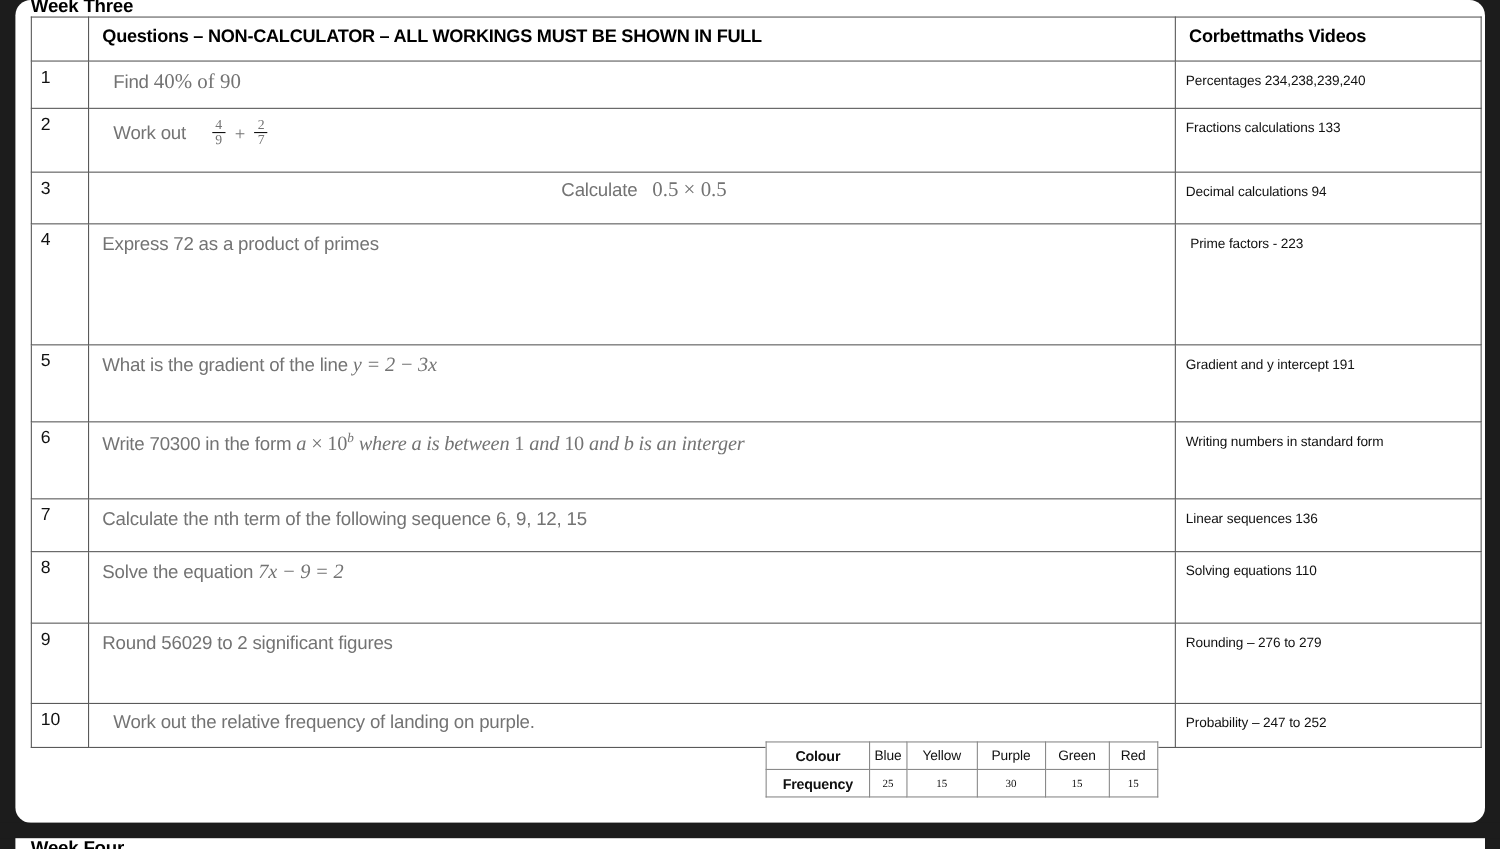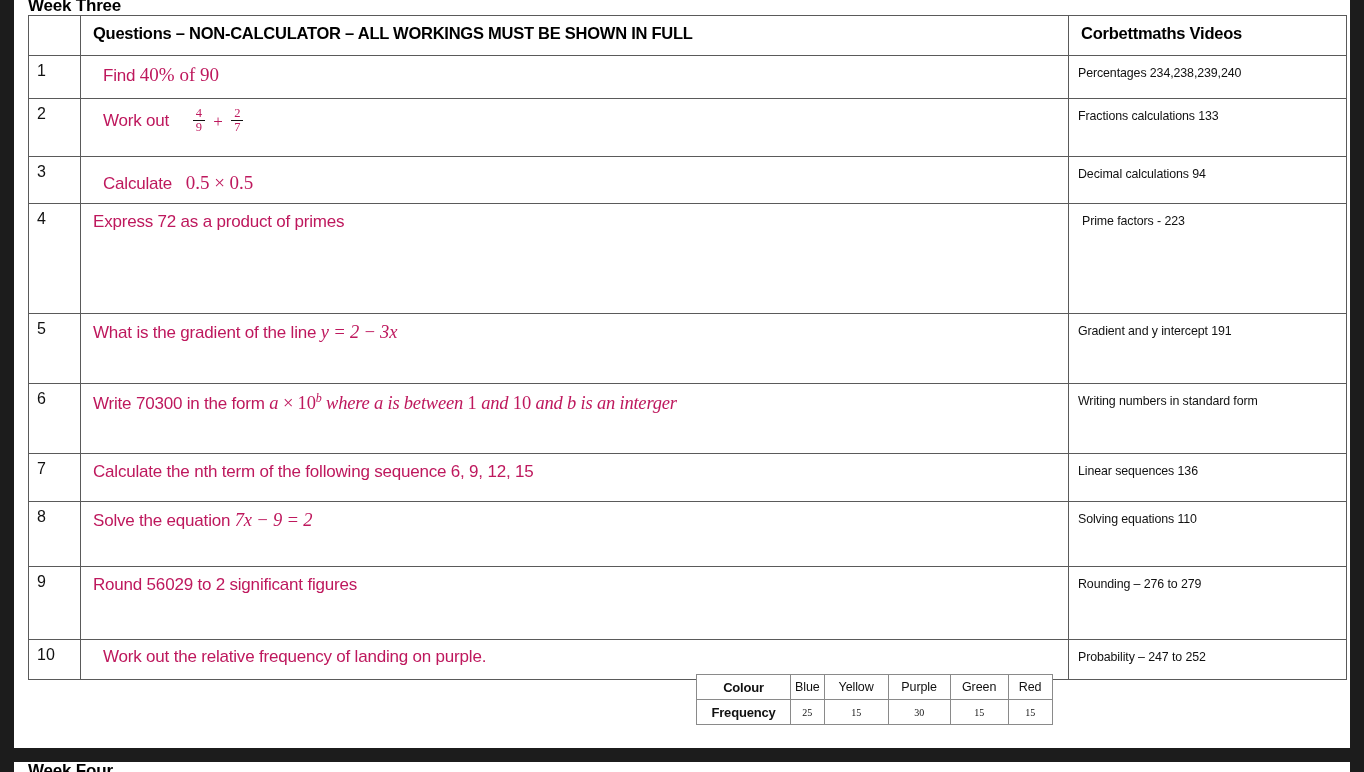--- a/index.html
+++ b/index.html
@@ -21,21 +21,21 @@
   }
 
   
   .page {
     position: absolute;
     left: 14px;
     top: 0;
     width: 1336px;
     background: #ffffff;
   }
-  #page-one { height: 748px; }
+  #page-one { height: 748px; border-radius: 14px; }
 
   #page-gap {
     position: absolute;
     left: 0;
     top: 748px;
     width: 1364px;
     height: 14px;
     background: #1c1c1c;
   }
 
@@ -92,21 +92,21 @@
 
   .num-cell {
     padding: 6px 0 0 8px;
     font-size: 16px;
     color: #111;
     font-weight: normal;
   }
   .q-cell {
     padding: 7px 0 0 12px;
     font-size: 17px;
-    color: #be185d;
+    color: #737373;
     line-height: 1.25;
     letter-spacing: -0.2px;
   }
   .v-cell {
     padding: 9px 0 0 9px;
     font-size: 12.4px;
     color: #111;
     line-height: 1.3;
     letter-spacing: -0.1px;
   }
@@ -163,21 +163,21 @@
   .r3 td { height: 47px; }
   .r4 td { height: 110px; }
   .r5 td { height: 70px; }
   .r6 td { height: 70px; }
   .r7 td { height: 48px; }
   .r8 td { height: 65px; }
   .r9 td { height: 73px; }
   .r10 td { height: 40px; }
 
   .r2 .q-cell { padding-top: 9px; }
-  .r3 .q-cell { padding-top: 14px; }
+  .r3 .q-cell { padding-top: 4px; text-align: center; }
   .r10 .q-cell { padding-top: 6px; }
 
   
   #freq-wrap {
     position: absolute;
     left: 696px;
     top: 674px;
     z-index: 20;
     border-radius: 11px;
   }

